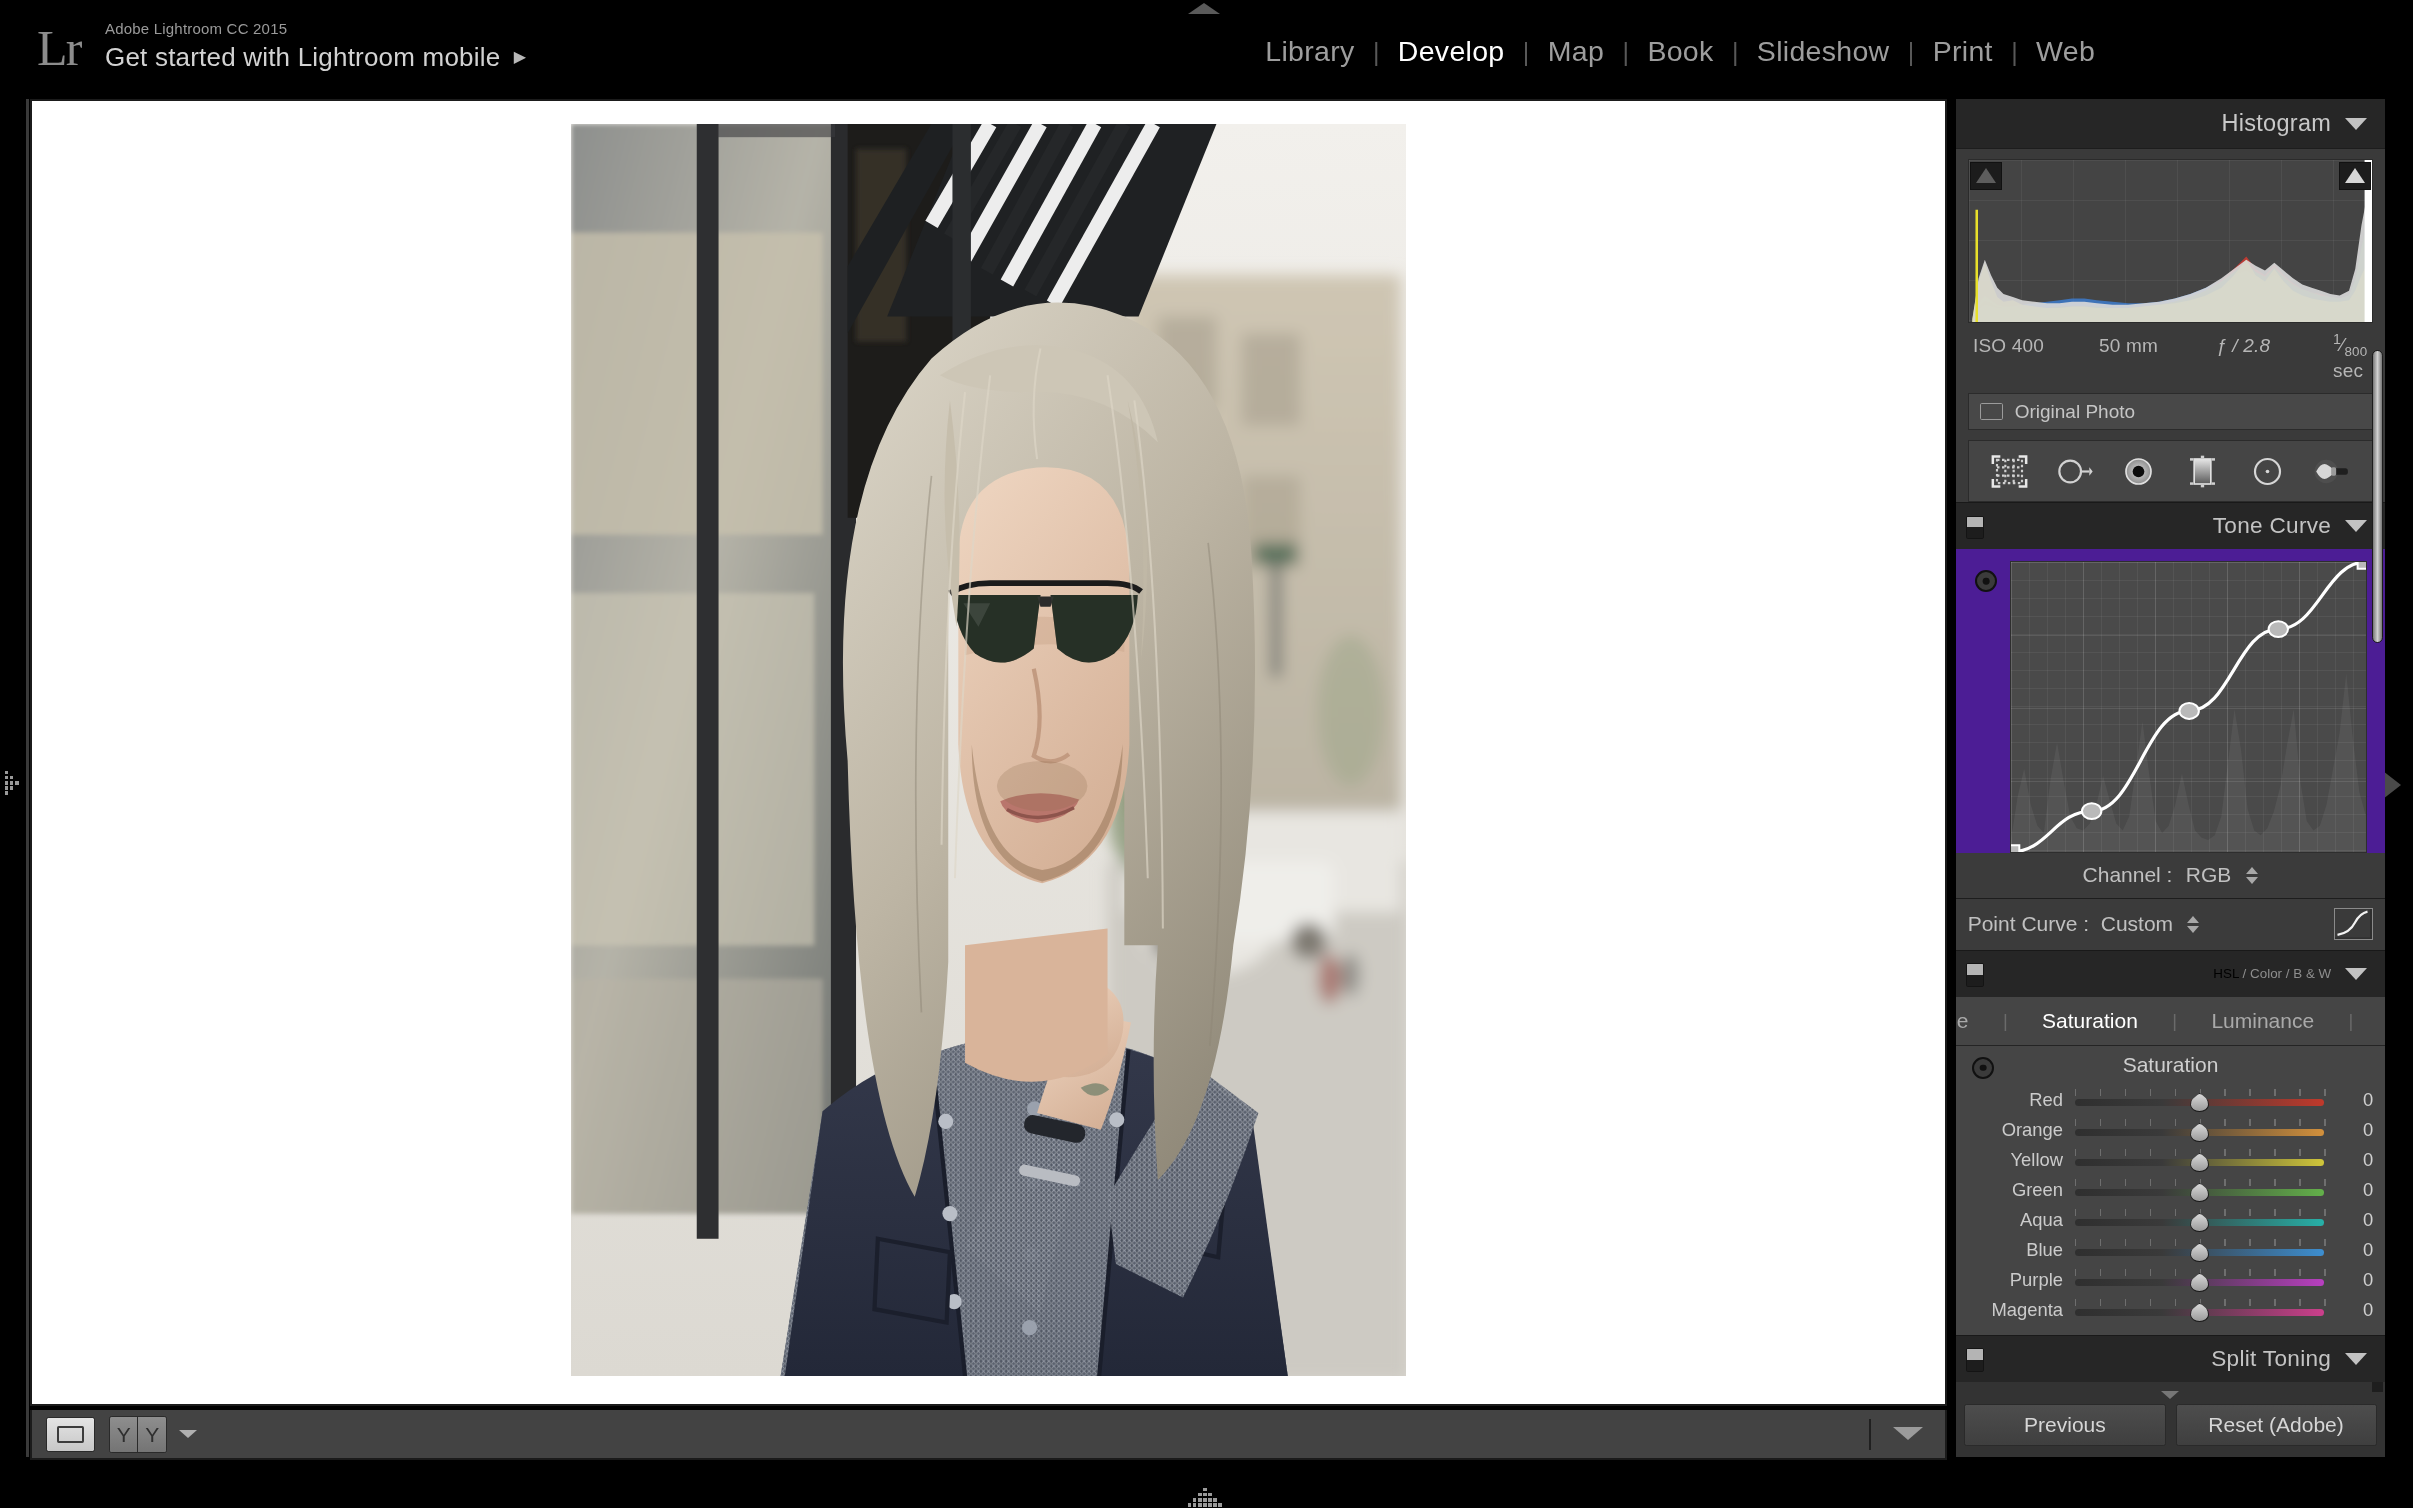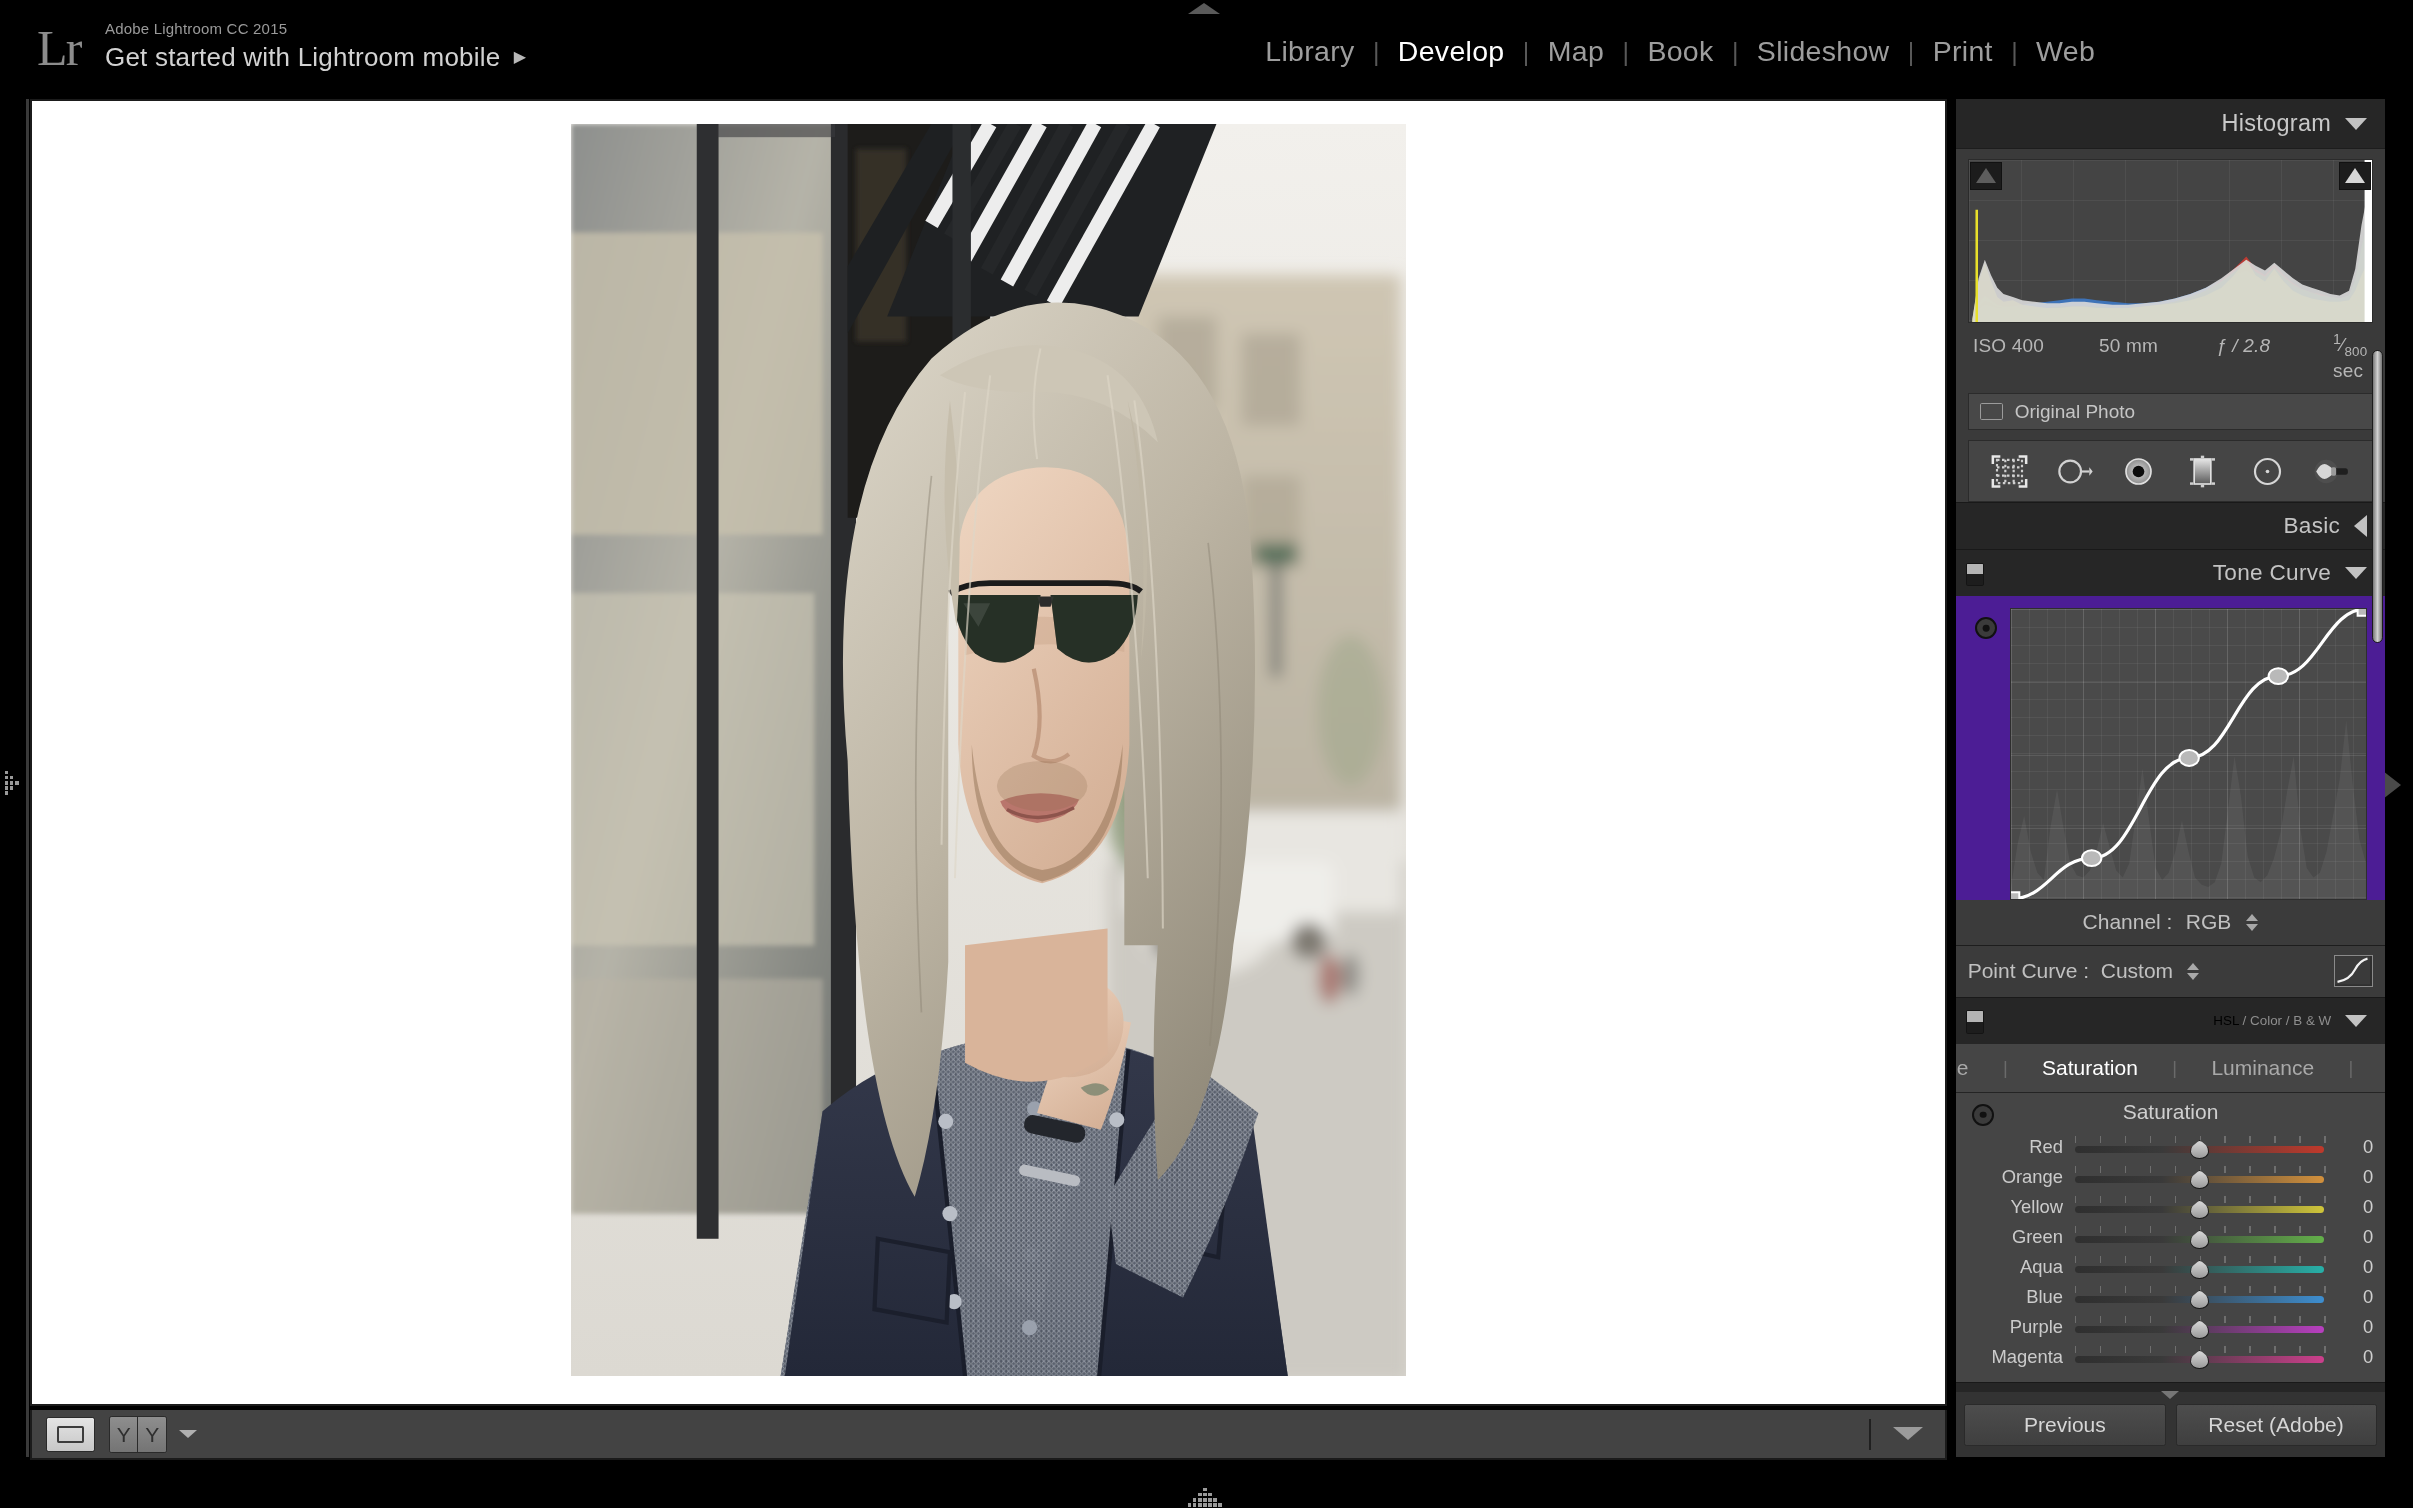--- a/index.html
+++ b/index.html
@@ -807,24 +807,20 @@
             <svg width="42" height="35" viewBox="0 0 50 42">
               <circle cx="18" cy="21" r="14" fill="#4e4e4e"></circle>
               <path d="M6 21 Q13 8 21 14 Q27 18 27 21 Q27 24 21 28 Q13 34 6 21 Z" fill="#d7d7d7"></path>
               <rect x="26" y="17" width="18" height="8" rx="3" fill="#1f1f1f"></rect>
               <rect x="24" y="16" width="6" height="10" rx="2" fill="#9a9a9a"></rect>
             </svg>
           </div>
         </div>
       </div>
 
-      <div class="sub-header">
-        <span class="sh-title">Basic</span>
-        <span class="tri-left"></span>
-      </div>
 
       <div class="sub-header">
         <span class="switch"></span>
         <span class="sh-title">Tone Curve</span>
         <span class="tri-down"></span>
       </div>
       <div class="curve-zone">
         <div class="curve-row">
           <div class="tat">
               <i></i>

